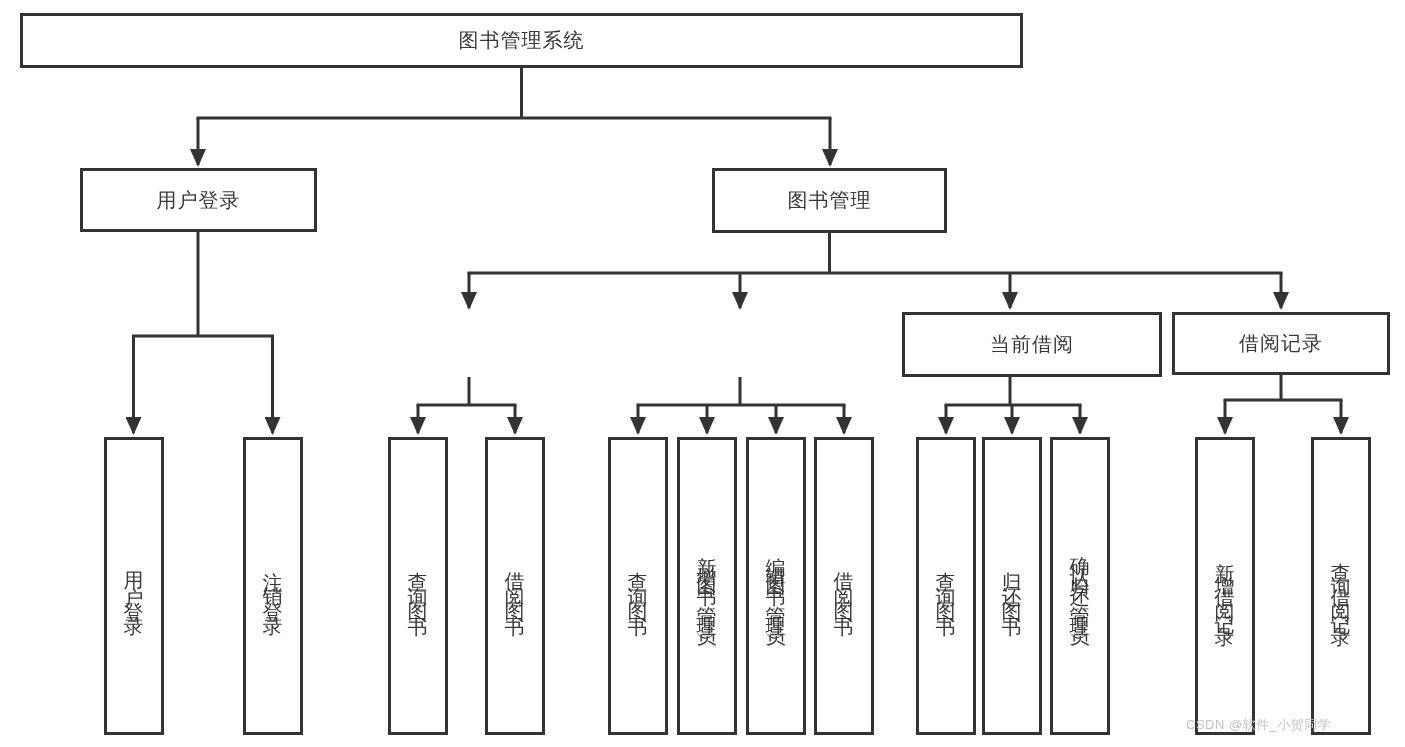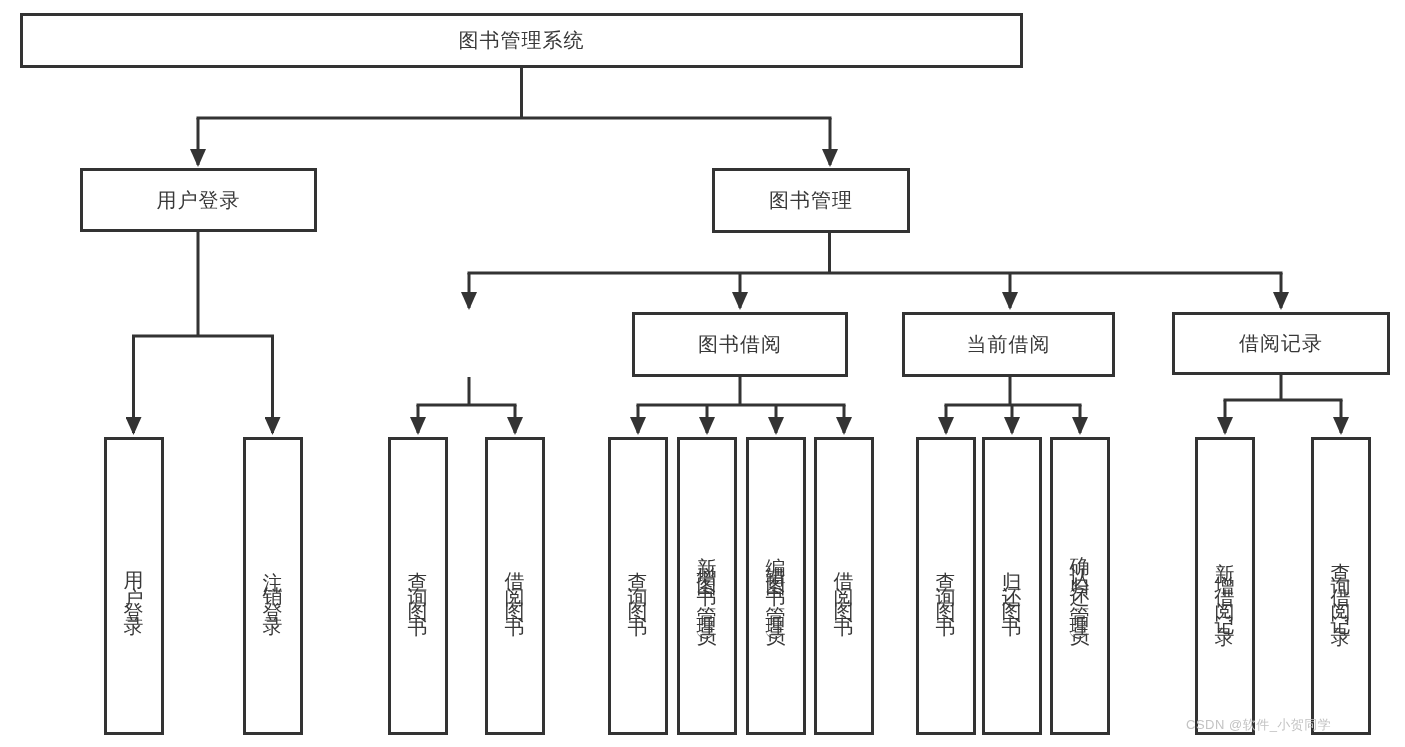--- a/index.html
+++ b/index.html
@@ -74,28 +74,25 @@
     </g>
   </svg>
 
   <div class="box h" style="left:20px;top:13px;width:1003px;height:55px">
     <span>图书管理系统</span>
   </div>
 
   <div class="box h" style="left:80px;top:168px;width:237px;height:64px">
     <span>用户登录</span>
   </div>
-  <div class="box h" style="left:712px;top:168px;width:198px;height:65px">
+  <div class="box h" style="left:712px;top:168px;width:235px;height:65px">
     <span>图书管理</span>
   </div>
 
-  <div class="box h" style="left:632px;top:312px;width:216px;height:65px">
-    <span>图书借阅</span>
-  </div>
-  <div class="box h" style="left:902px;top:312px;width:213px;height:65px">
+  <div class="box h" style="left:902px;top:312px;width:260px;height:65px">
     <span>当前借阅</span>
   </div>
   <div class="box h" style="left:1172px;top:312px;width:218px;height:63px">
     <span>借阅记录</span>
   </div>
 
   <div class="box v" style="left:104px;top:437px;width:60px;height:298px">
     <span class="vtext" style="letter-spacing: 15px;">用户登录</span>
   </div>
   <div class="box v" style="left:243px;top:437px;width:60px;height:298px">

